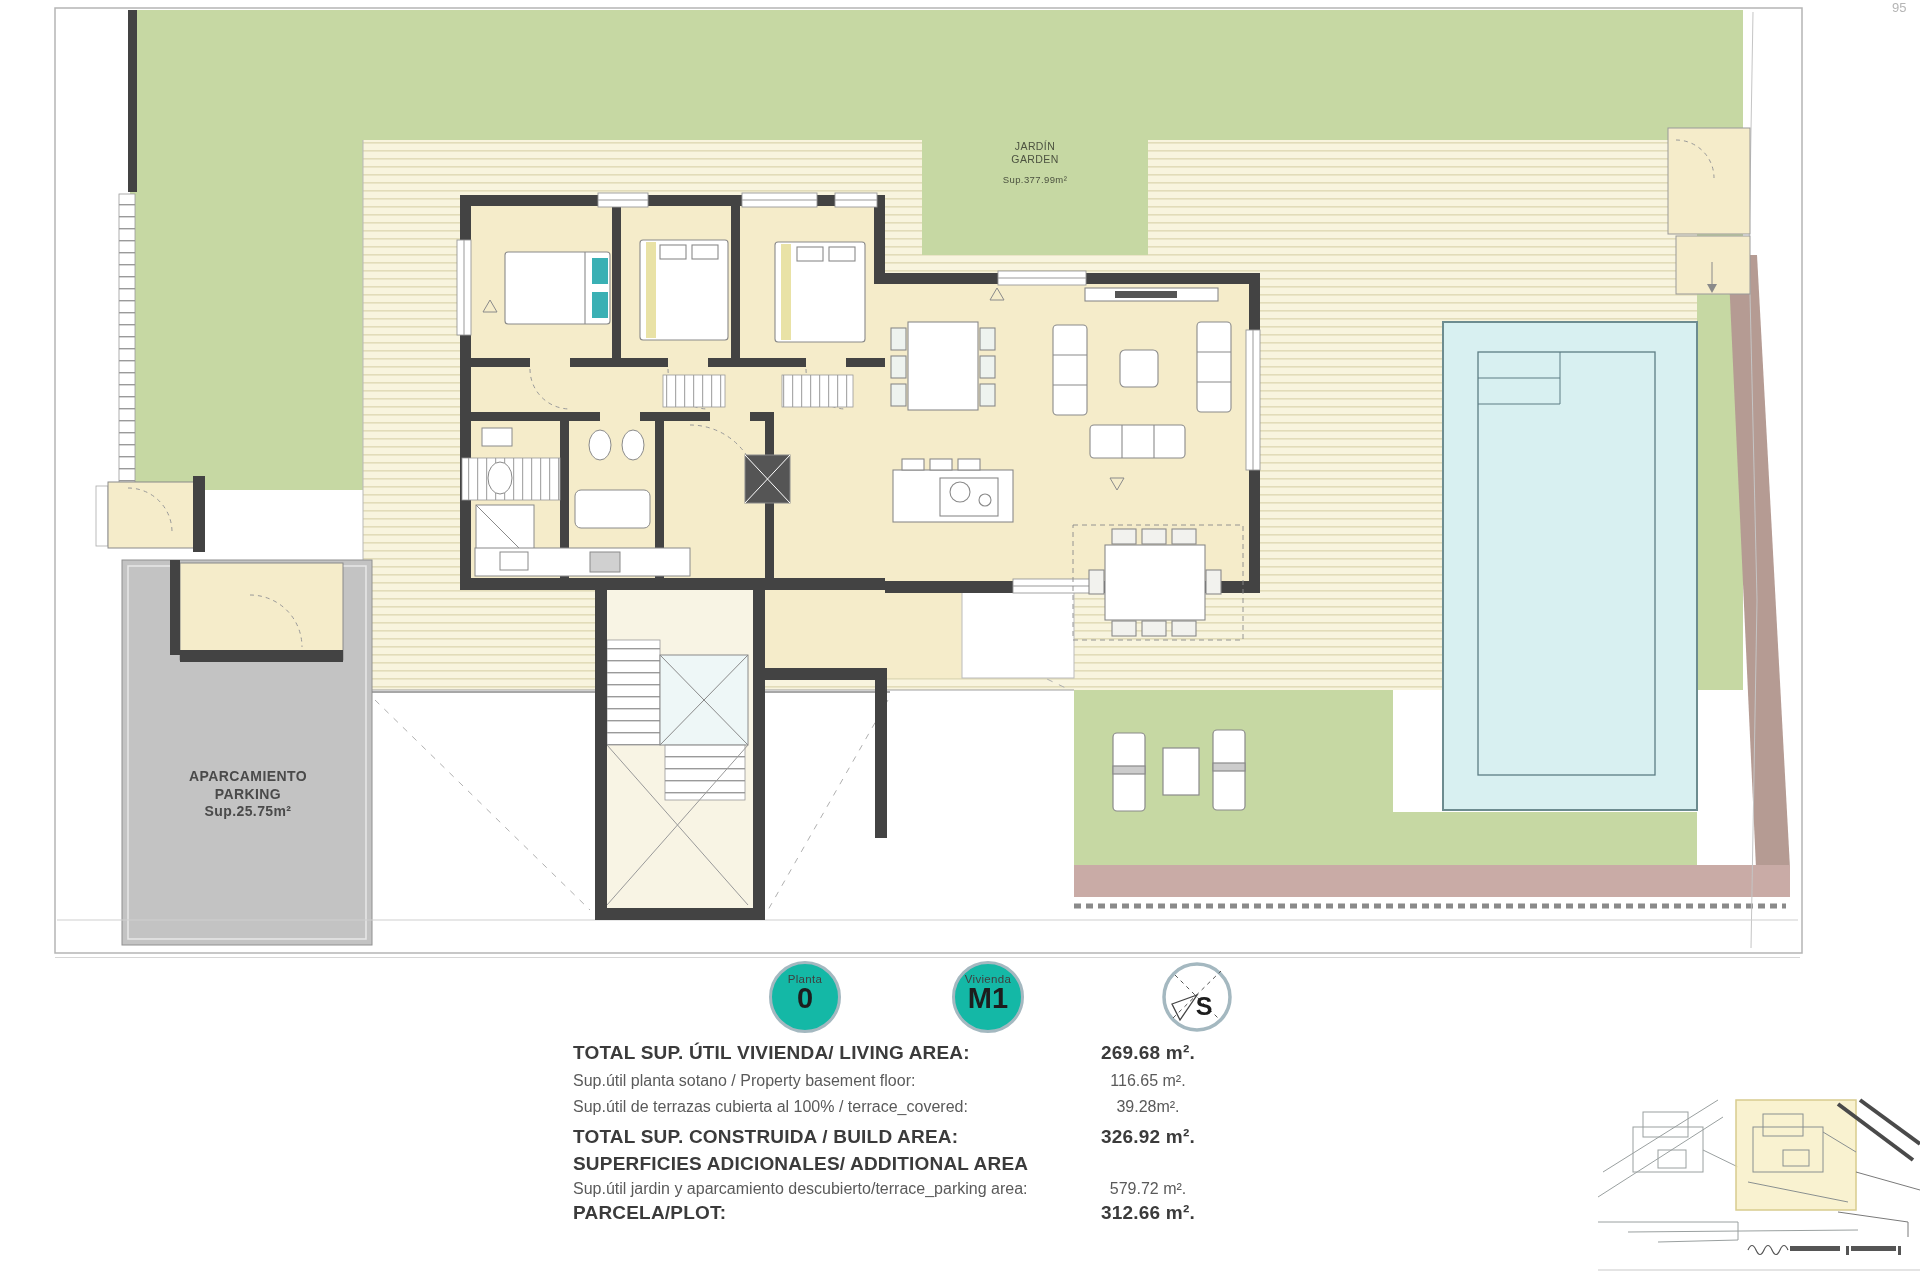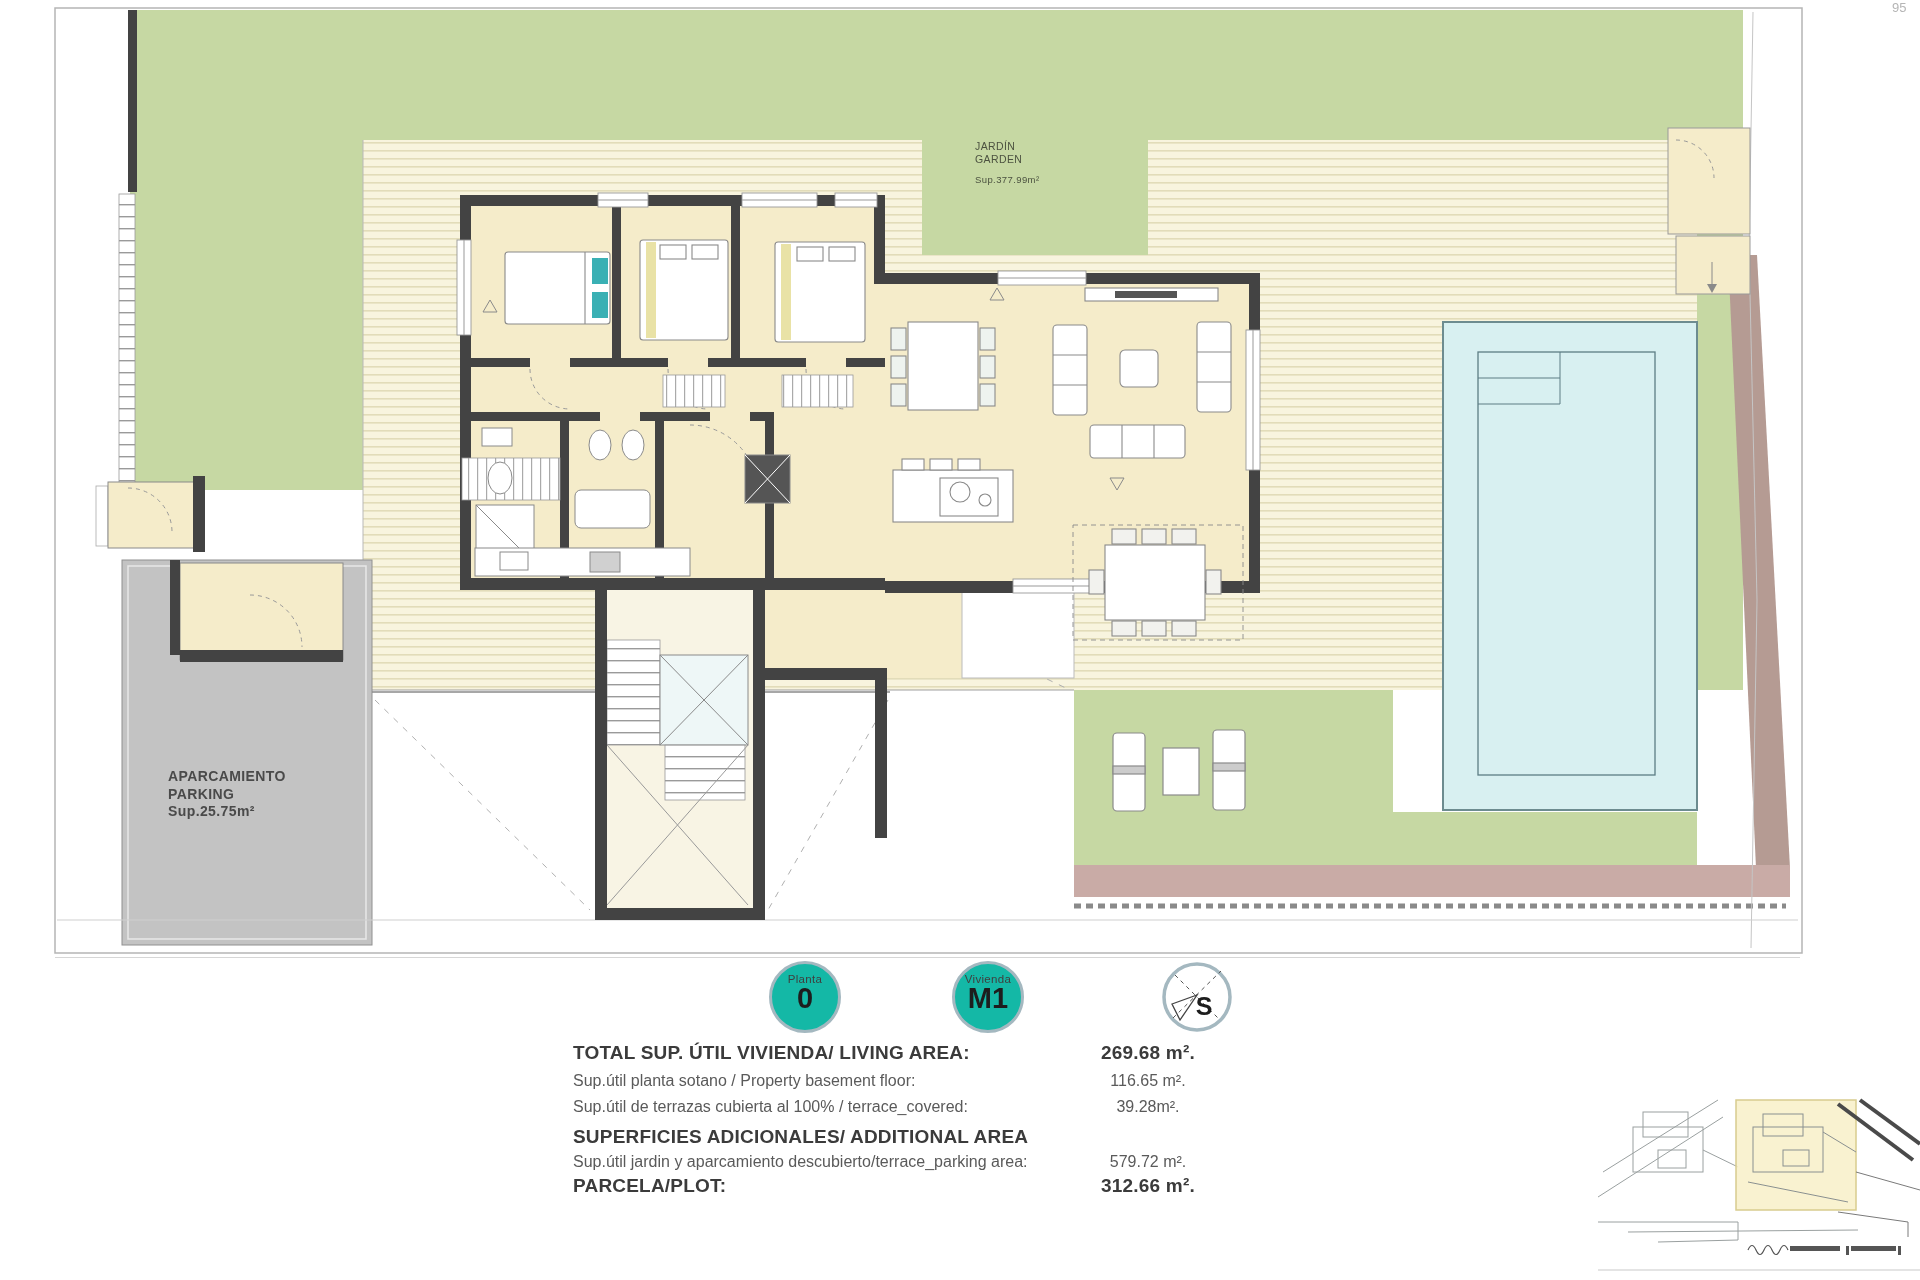--- a/index.html
+++ b/index.html
@@ -1,20 +1,20 @@
 <!DOCTYPE html>
 <html><head>
 <meta charset="utf-8">
 <style>
   html,body{margin:0;padding:0;background:#fff;}
   #page{position:relative;width:1920px;height:1280px;background:#fff;overflow:hidden;
         font-family:"Liberation Sans",sans-serif;color:#3f3f3f;}
   #plansvg{position:absolute;left:0;top:0;}
   .ovl{position:absolute;}
-  .lbl{line-height:1.25;}
+  .lbl{text-align:center;line-height:1.25;}
   .garden-lbl{left:975px;top:140px;width:120px;font-size:10.5px;color:#4c5240;letter-spacing:.4px;}
   .garden-lbl .s3{font-size:9.5px;margin-top:8px;}
   .parking-lbl{left:168px;top:768px;width:160px;font-size:14px;color:#4a4a4a;letter-spacing:.4px;font-weight:bold;}
   .corner-mark{left:1892px;top:0px;font-size:13px;color:#b5b5b5;text-align:center;}
   .sepline{left:55px;top:957px;width:1745px;height:0;border-top:1.5px solid #d6d6d6;}
   
   .badge{position:absolute;width:66px;height:66px;border:3.5px solid #a4b8c0;border-radius:50%;
          background:#14b8a6;text-align:center;}
   .badge .blab{font-size:11.5px;color:#3f3f3f;margin-top:9px;letter-spacing:.3px;}
   .badge .bval{font-size:29px;font-weight:bold;color:#1d1d1d;line-height:.9;}
@@ -335,20 +335,24 @@
   </div>
   <div class="arow norm" style="margin-bottom:8px">
     <span class="al">Sup.útil planta sotano / Property basement floor:</span>
     <span class="av">116.65 m².</span>
   </div>
   <div class="arow norm" style="margin-bottom:10px">
     <span class="al">Sup.útil de terrazas cubierta al 100% / terrace_covered:</span>
     <span class="av">39.28m².</span>
   </div>
   <div class="arow bold" style="margin-bottom:5px">
+    <span class="al">TOTAL SUP. CONSTRUIDA / BUILD AREA:</span>
+    <span class="av">326.92 m².</span>
+  </div>
+  <div class="arow bold" style="margin-bottom:5px">
     <span class="al">SUPERFICIES ADICIONALES/ ADDITIONAL AREA</span>
     <span class="av"></span>
   </div>
   <div class="arow norm" style="margin-bottom:4px">
     <span class="al">Sup.útil jardin y aparcamiento descubierto/terrace_parking area:</span>
     <span class="av">579.72 m².</span>
   </div>
   <div class="arow bold">
     <span class="al">PARCELA/PLOT:</span>
     <span class="av">312.66 m².</span>

